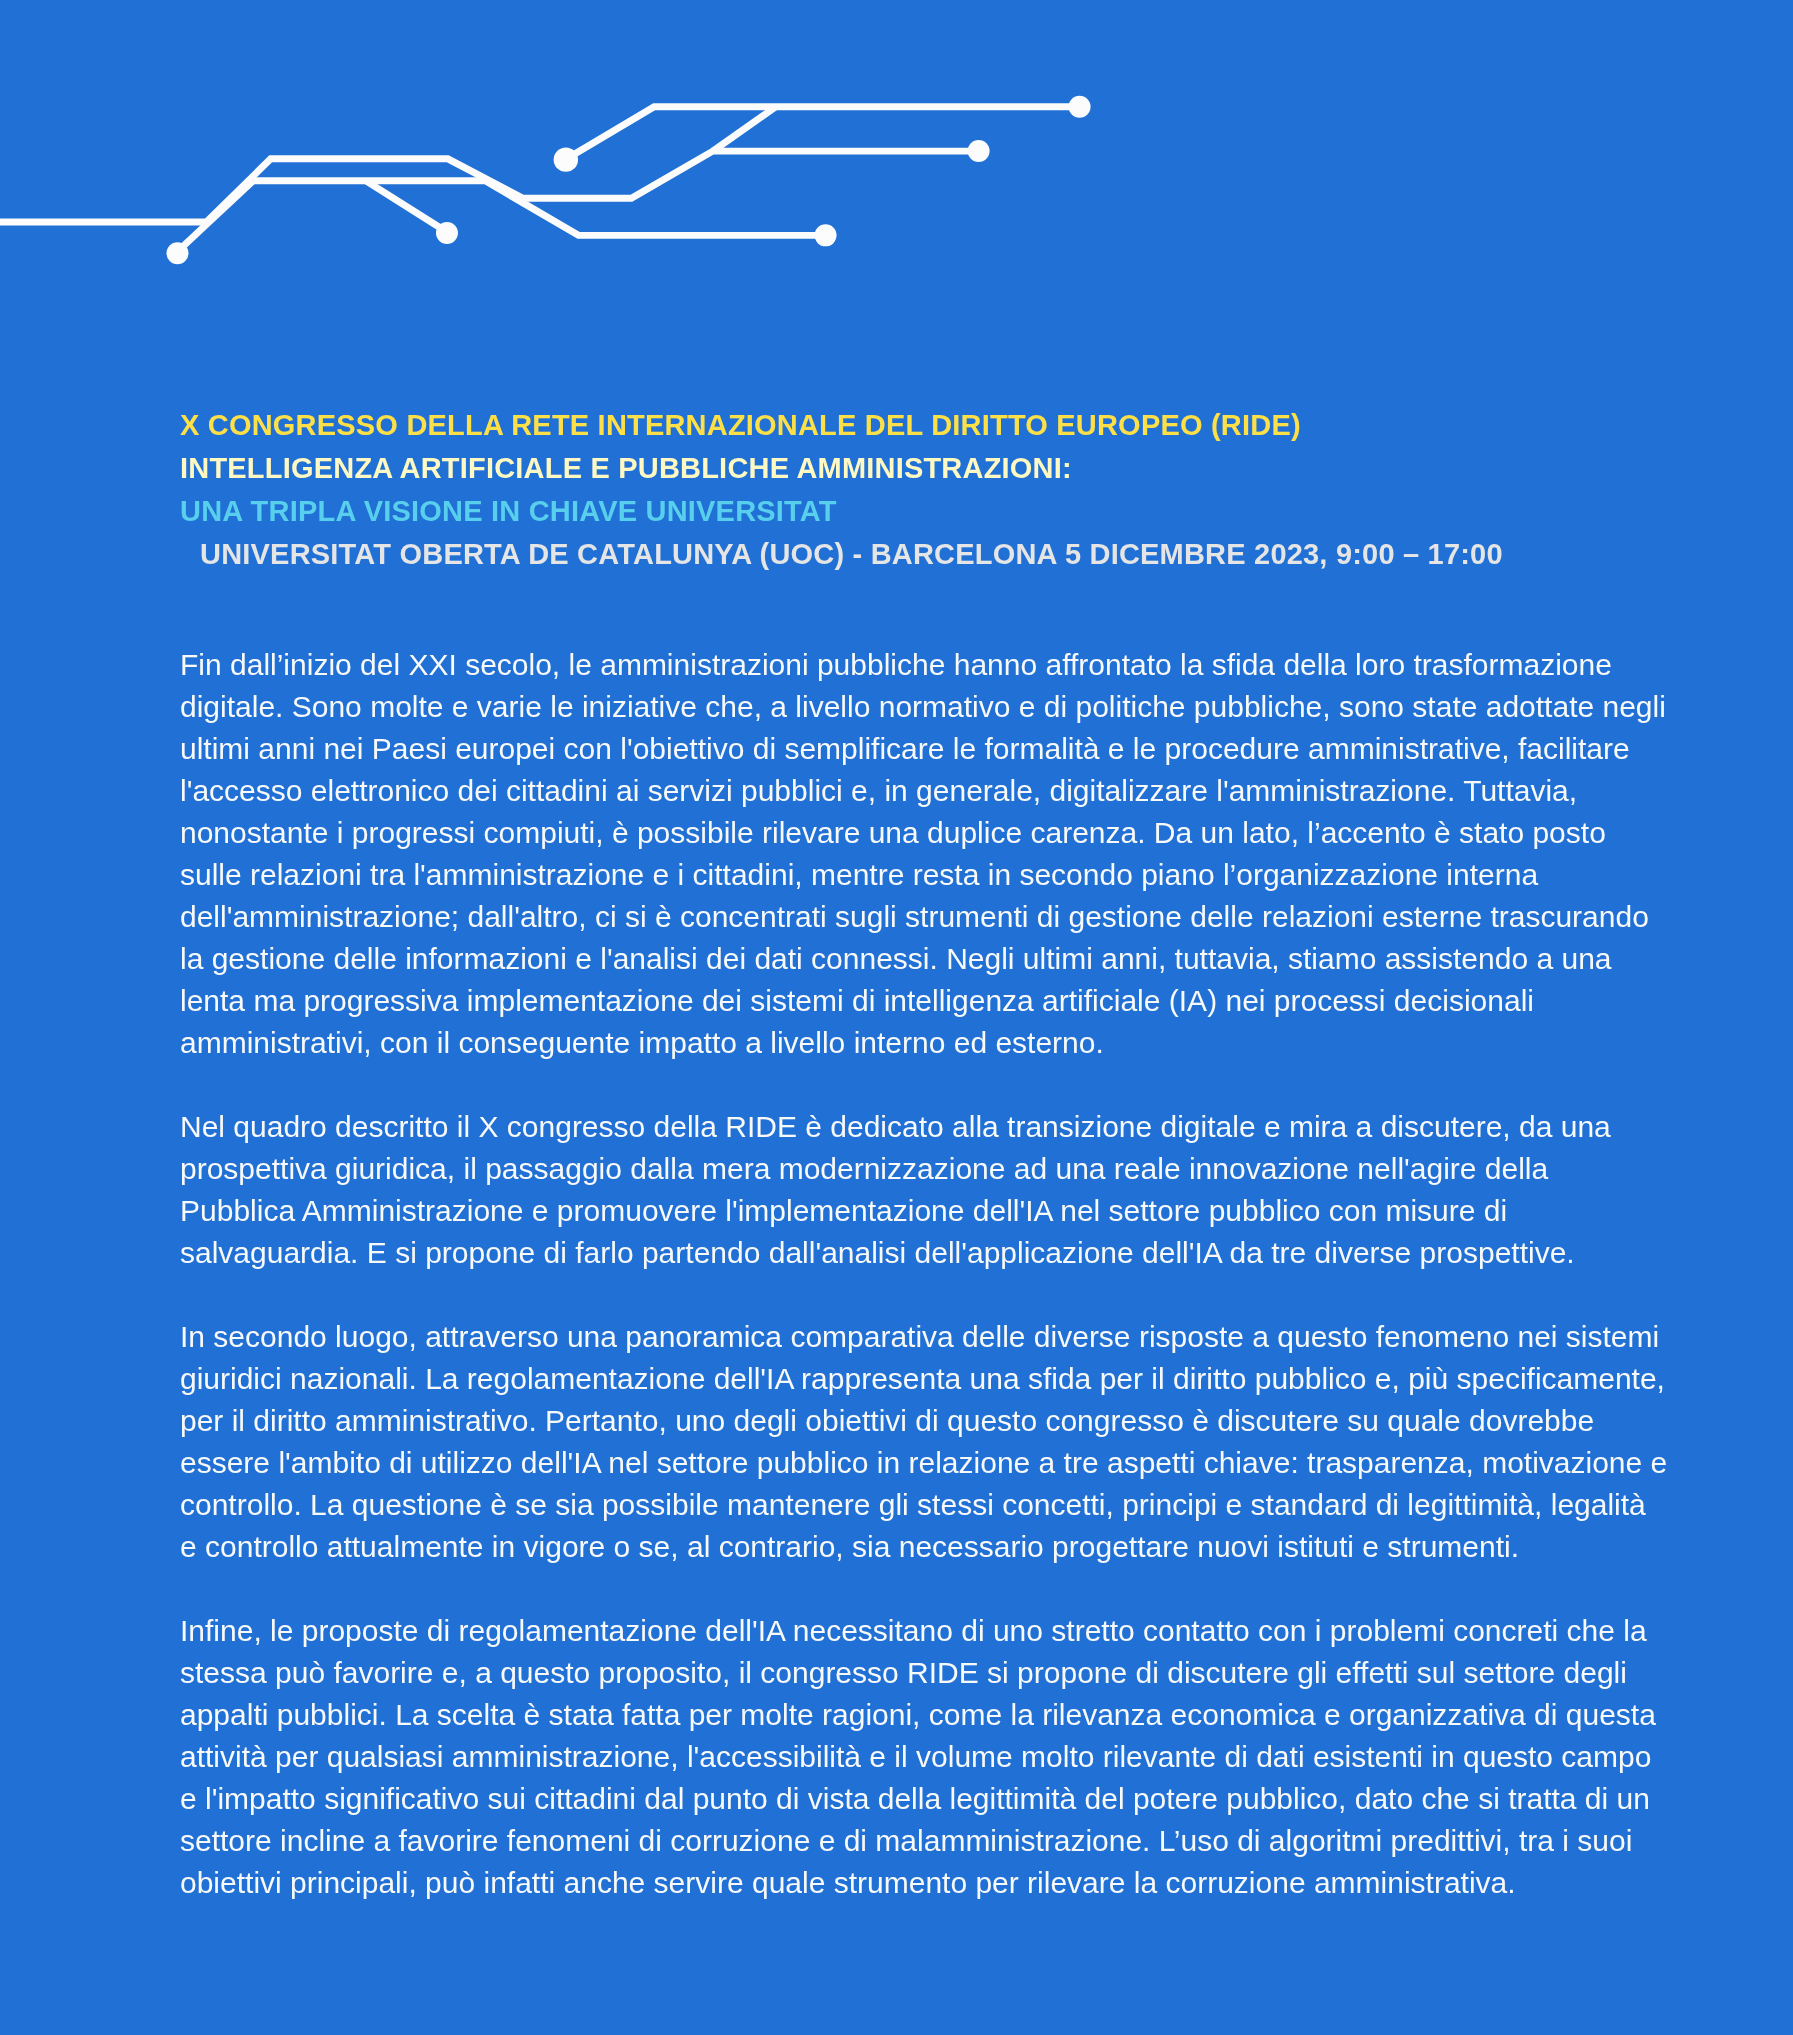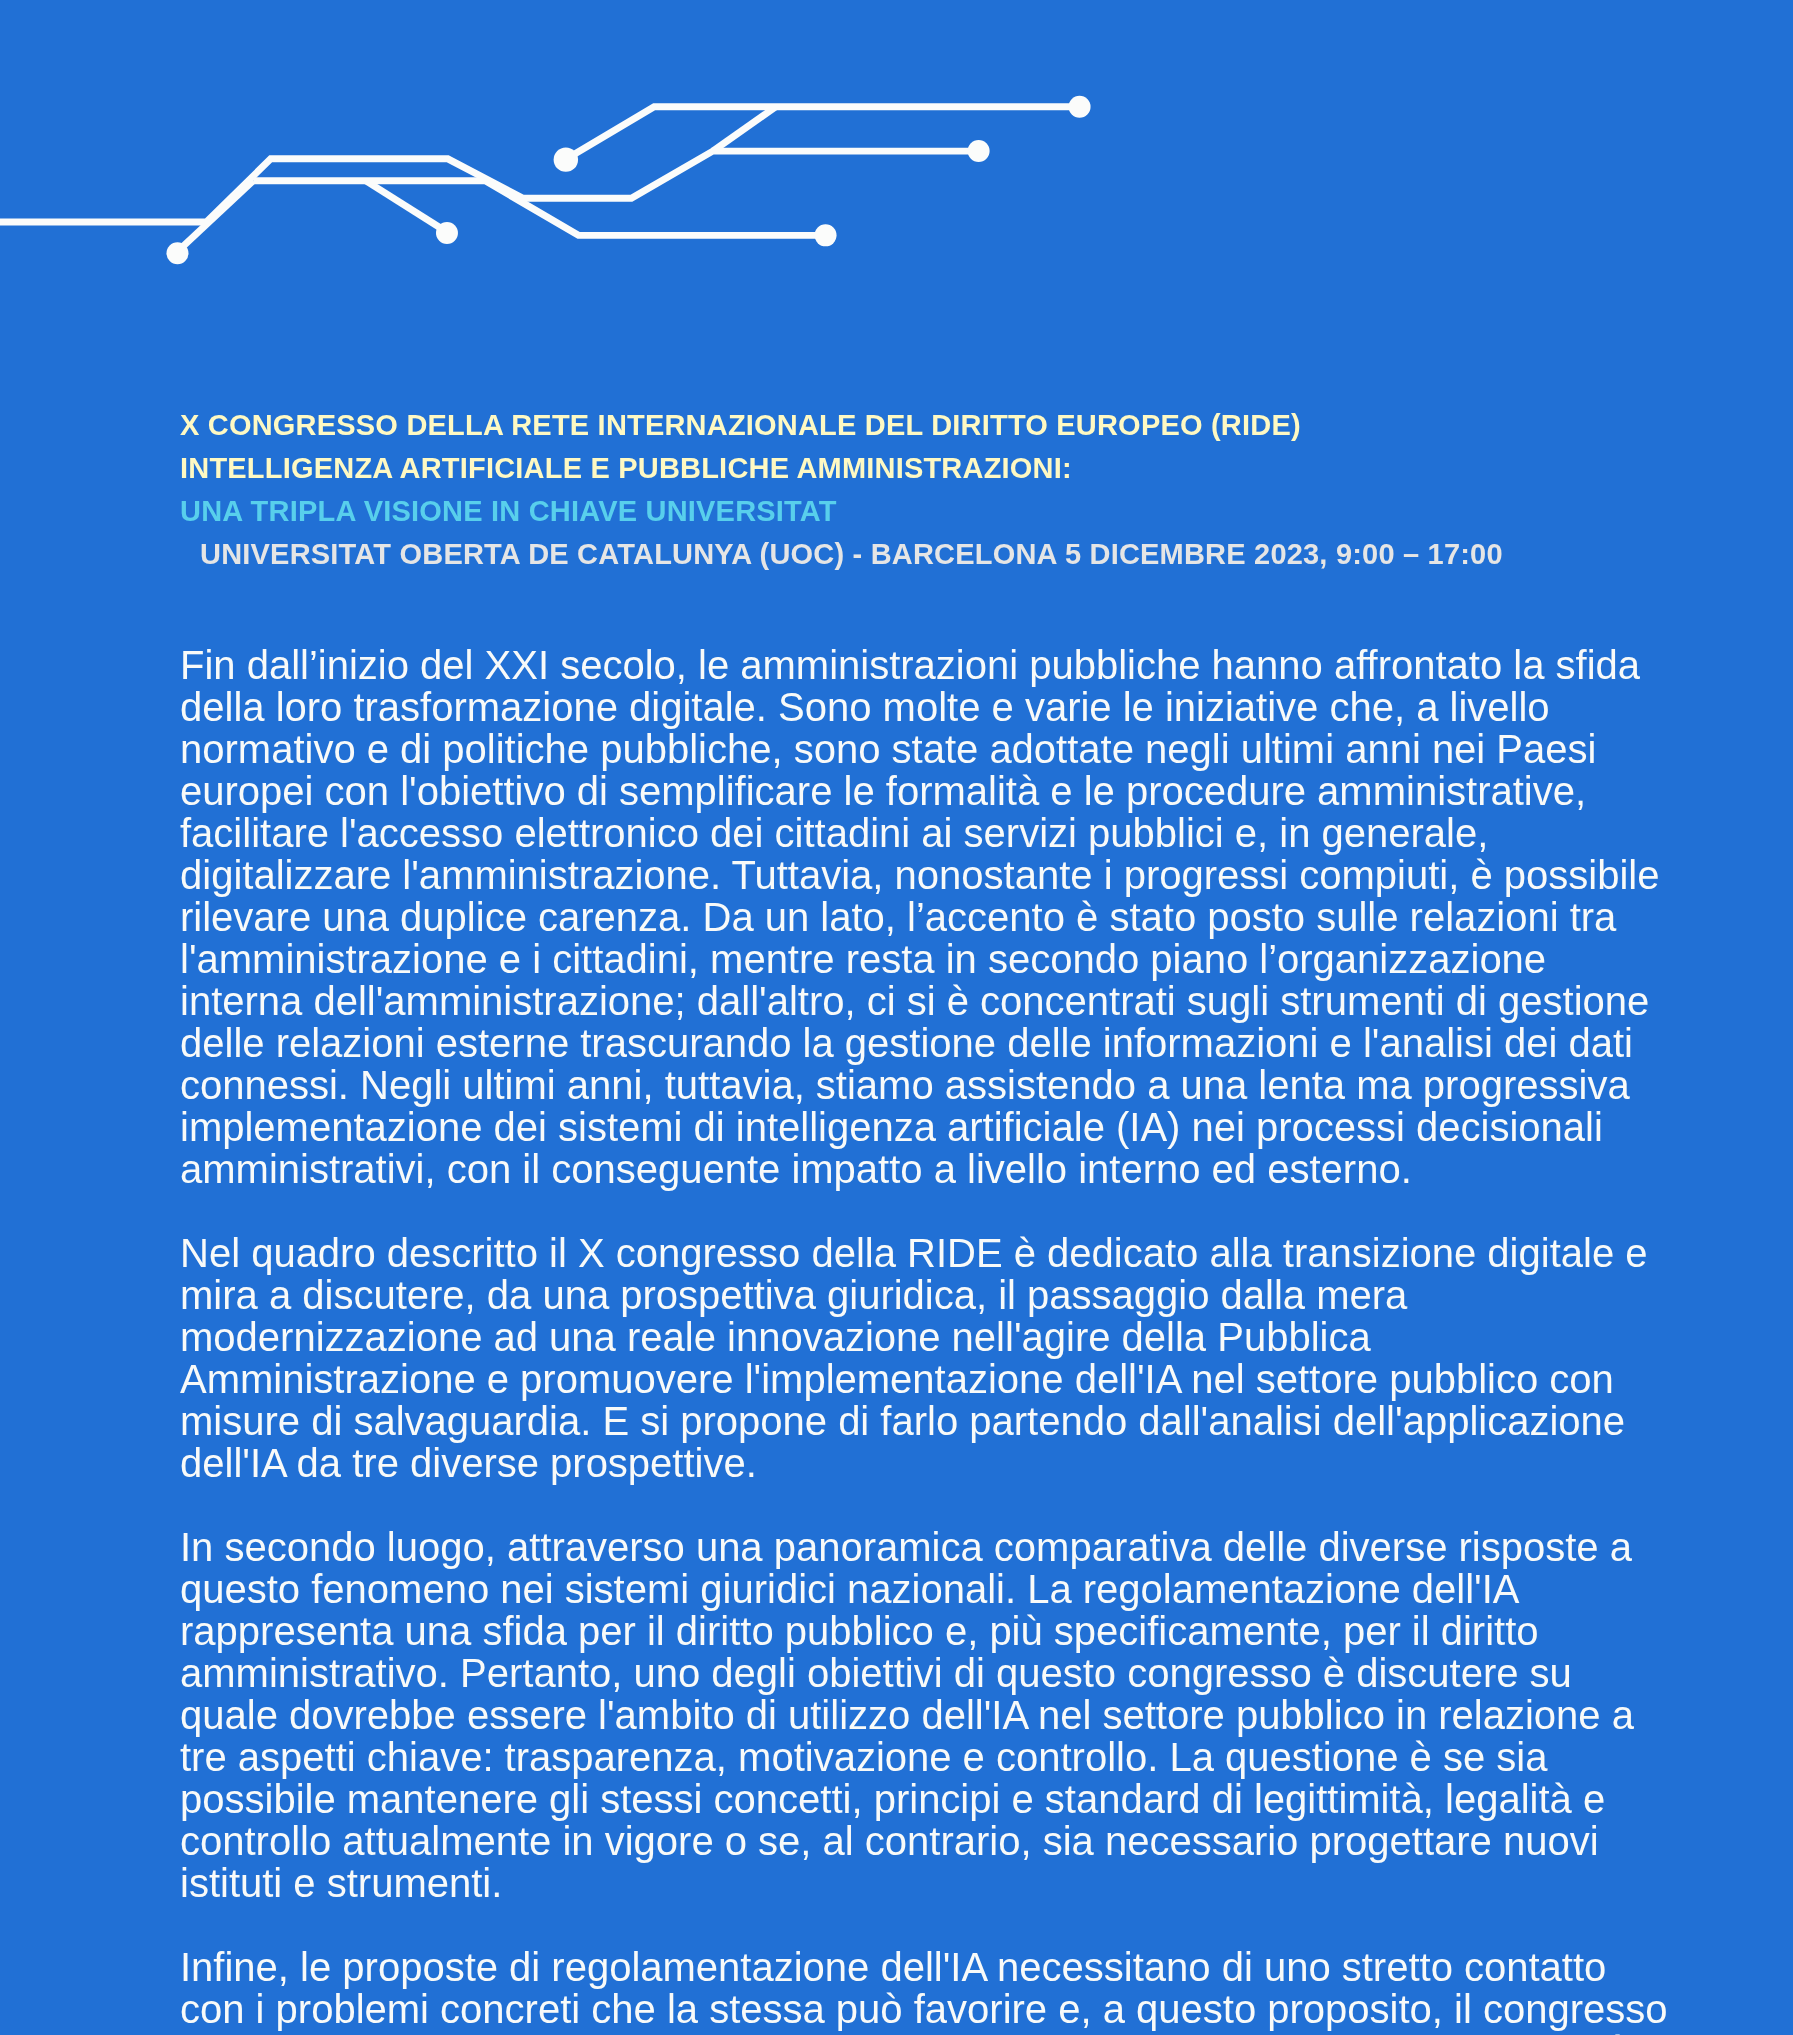--- a/index.html
+++ b/index.html
@@ -28,21 +28,21 @@
     margin: 0 0 68px 0;
   }
   .title-line {
     font-size: 29px;
     line-height: 43px;
     font-weight: bold;
     letter-spacing: 0.2px;
   }
   .body-par {
     margin: 0 0 42px 0;
-    font-size: 40px;
+    font-size: 30px;
     line-height: 42px;
     font-weight: normal;
   }
 </style>
 </head>
 <body>
 
 <div class="page" id="page" style="background: rgb(33, 112, 213);">
 
   <svg class="decoration" width="1794" height="338" viewBox="0 0 4407 830" aria-hidden="true">
@@ -59,21 +59,21 @@
       <circle cx="1390" cy="392" r="30"></circle>
       <circle cx="2404" cy="371" r="27"></circle>
       <circle cx="436" cy="622" r="27"></circle>
       <circle cx="2028" cy="578" r="27"></circle>
       <circle cx="1098" cy="572" r="27"></circle>
     </g>
   </svg>
 
   <div class="content">
     <div class="title-block">
-      <div class="title-line t-cyan" style="color: #fef9c3;">X CONGRESSO DELLA RETE INTERNAZIONALE DEL DIRITTO EUROPEO (RIDE)</div>
+      <div class="title-line t-cyan" style="color: #fde047;">X CONGRESSO DELLA RETE INTERNAZIONALE DEL DIRITTO EUROPEO (RIDE)</div>
       <div class="title-line t-cyan" style="color: #fef9c3;">INTELLIGENZA ARTIFICIALE E PUBBLICHE AMMINISTRAZIONI:</div>
       <div class="title-line t-cyan" style="color: rgb(88, 207, 236);">UNA TRIPLA VISIONE IN CHIAVE UNIVERSITAT</div>
       <div class="title-line t-white" style="color: #e5e5e5; margin-left: 20px;">UNIVERSITAT OBERTA DE CATALUNYA (UOC) - BARCELONA 5 DICEMBRE 2023, 9:00 – 17:00</div>
     </div>
 
     <p class="body-par" style="color: rgb(248, 250, 249);">Fin dall’inizio del XXI secolo, le amministrazioni pubbliche hanno affrontato la sfida della loro trasformazione digitale. Sono molte e varie le iniziative che, a livello normativo e di politiche pubbliche, sono state adottate negli ultimi anni nei Paesi europei con l'obiettivo di semplificare le formalità e le procedure amministrative, facilitare l'accesso elettronico dei cittadini ai servizi pubblici e, in generale, digitalizzare l'amministrazione. Tuttavia, nonostante i progressi compiuti, è possibile rilevare una duplice carenza. Da un lato, l’accento è stato posto sulle relazioni tra l'amministrazione e i cittadini, mentre resta in secondo piano l’organizzazione interna dell'amministrazione; dall'altro, ci si è concentrati sugli strumenti di gestione delle relazioni esterne trascurando la gestione delle informazioni e l'analisi dei dati connessi. Negli ultimi anni, tuttavia, stiamo assistendo a una lenta ma progressiva implementazione dei sistemi di intelligenza artificiale (IA) nei processi decisionali amministrativi, con il conseguente impatto a livello interno ed esterno.</p>
     <p class="body-par" style="color: rgb(248, 250, 249);">Nel quadro descritto il X congresso della RIDE è dedicato alla transizione digitale e mira a discutere, da una prospettiva giuridica, il passaggio dalla mera modernizzazione ad una reale innovazione nell'agire della Pubblica Amministrazione e promuovere l'implementazione dell'IA nel settore pubblico con misure di salvaguardia. E si propone di farlo partendo dall'analisi dell'applicazione dell'IA da tre diverse prospettive.</p>
     <p class="body-par" style="color: rgb(248, 250, 249);">In secondo luogo, attraverso una panoramica comparativa delle diverse risposte a questo fenomeno nei sistemi giuridici nazionali. La regolamentazione dell'IA rappresenta una sfida per il diritto pubblico e, più specificamente, per il diritto amministrativo. Pertanto, uno degli obiettivi di questo congresso è discutere su quale dovrebbe essere l'ambito di utilizzo dell'IA nel settore pubblico in relazione a tre aspetti chiave: trasparenza, motivazione e controllo. La questione è se sia possibile mantenere gli stessi concetti, principi e standard di legittimità, legalità e controllo attualmente in vigore o se, al contrario, sia necessario progettare nuovi istituti e strumenti.</p>
     <p class="body-par" style="color: rgb(248, 250, 249);">Infine, le proposte di regolamentazione dell'IA necessitano di uno stretto contatto con i problemi concreti che la stessa può favorire e, a questo proposito, il congresso RIDE si propone di discutere gli effetti sul settore degli appalti pubblici. La scelta è stata fatta per molte ragioni, come la rilevanza economica e organizzativa di questa attività per qualsiasi amministrazione, l'accessibilità e il volume molto rilevante di dati esistenti in questo campo e l'impatto significativo sui cittadini dal punto di vista della legittimità del potere pubblico, dato che si tratta di un settore incline a favorire fenomeni di corruzione e di malamministrazione. L’uso di algoritmi predittivi, tra i suoi obiettivi principali, può infatti anche servire quale strumento per rilevare la corruzione amministrativa.</p>
 

